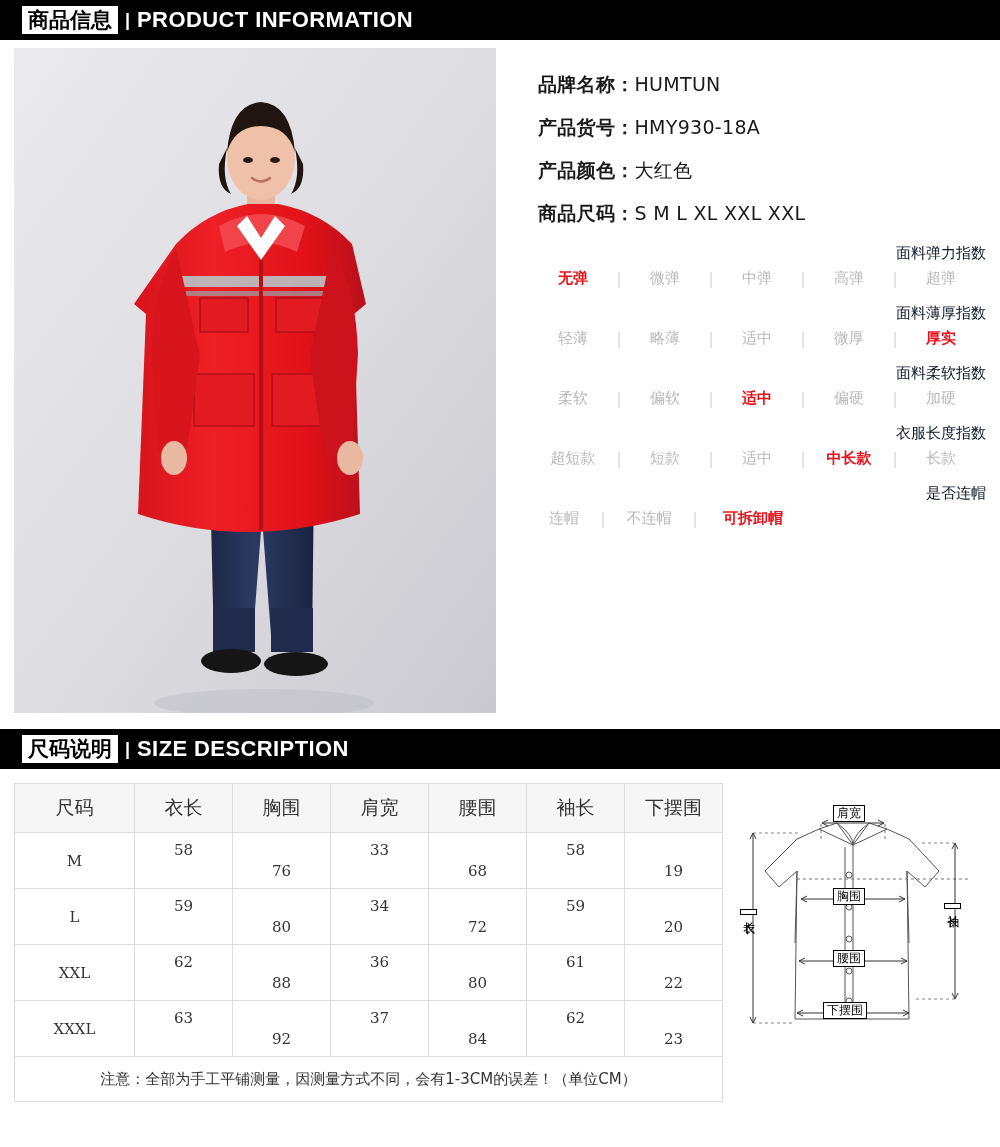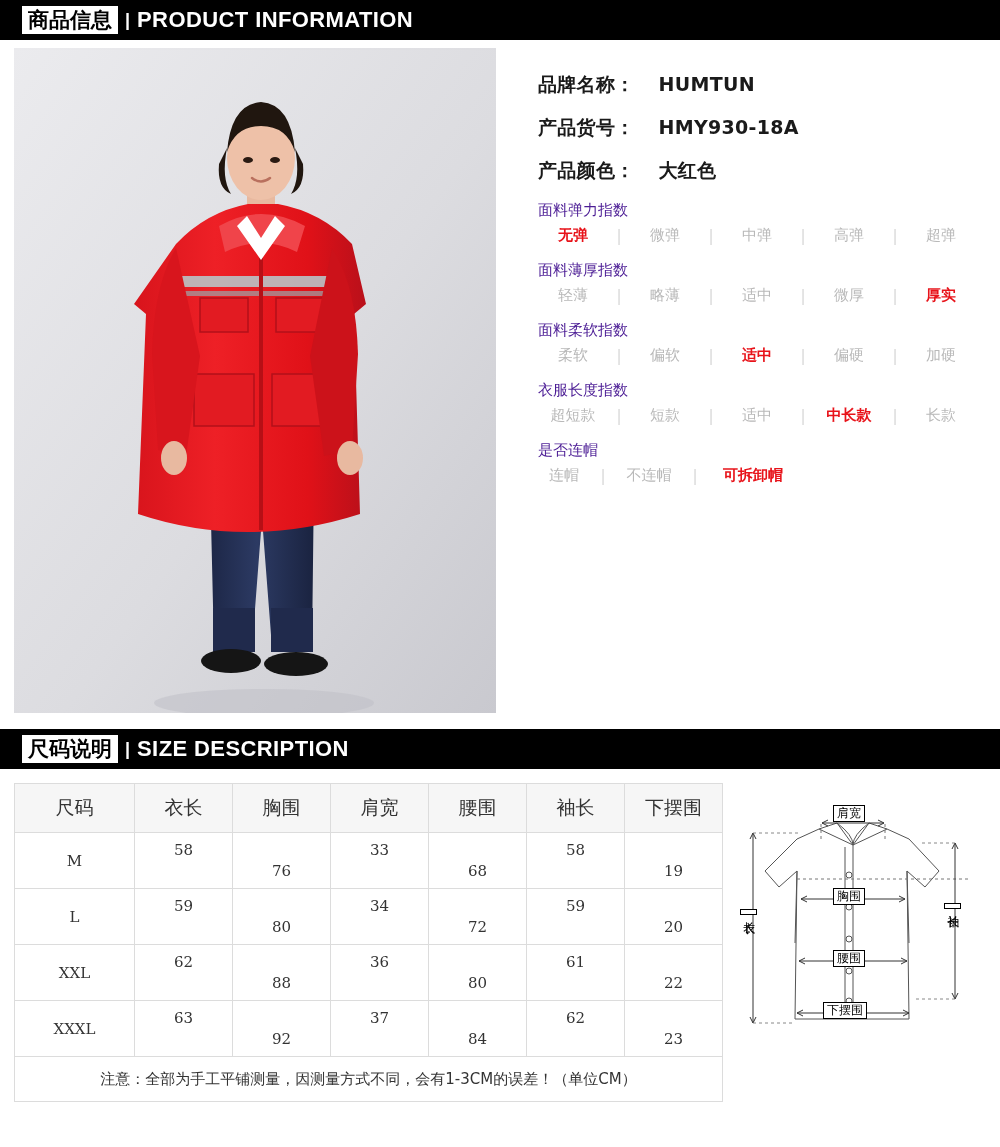--- a/index.html
+++ b/index.html
@@ -75,27 +75,28 @@
   }
   .spec-line {
     font-size: 19px;
     color: #1a1a1a;
     margin-bottom: 17px;
     font-family: "DejaVu Sans", sans-serif;
     font-weight: bold;
     letter-spacing: 0.3px;
   }
   .spec-line .label { font-weight: bold; }
-  .spec-line .value { font-weight: bold; margin-left: 24px; }
+  .spec-line .value { font-weight: normal; }
 
   .index-title {
     font-size: 15px;
-    color: #4c1d95;
+    color: #0f172a;
     margin: 16px 0 6px 0;
     font-family: Liberation Mono, monospace;
+    text-align: right;
   }
   .index-row {
     display: flex;
     align-items: center;
     font-size: 15px;
     color: #b9b9b9;
     font-family: "DejaVu Sans", sans-serif;
     margin-bottom: 2px;
   }
   .index-row .opt {
@@ -259,20 +260,23 @@
 
     <div class="spec-line">
       <span class="label">品牌名称：</span><span class="value">HUMTUN</span>
     </div>
     <div class="spec-line">
       <span class="label">产品货号：</span><span class="value">HMY930-18A</span>
     </div>
     <div class="spec-line">
       <span class="label">产品颜色：</span><span class="value">大红色</span>
     </div>
+    <div class="spec-line">
+      <span class="label">商品尺码：</span><span class="value">S  M  L  XL XXL  XXL</span>
+    </div>
 
     <div class="index-title">面料弹力指数</div>
     <div class="index-row">
       <span class="opt active" style="width:70px">无弹</span>
       <span class="sep" style="width:18px">|</span>
       <span class="opt" style="width:70px">微弹</span>
       <span class="sep" style="width:18px">|</span>
       <span class="opt" style="width:70px">中弹</span>
       <span class="sep" style="width:18px">|</span>
       <span class="opt" style="width:70px">高弹</span>

